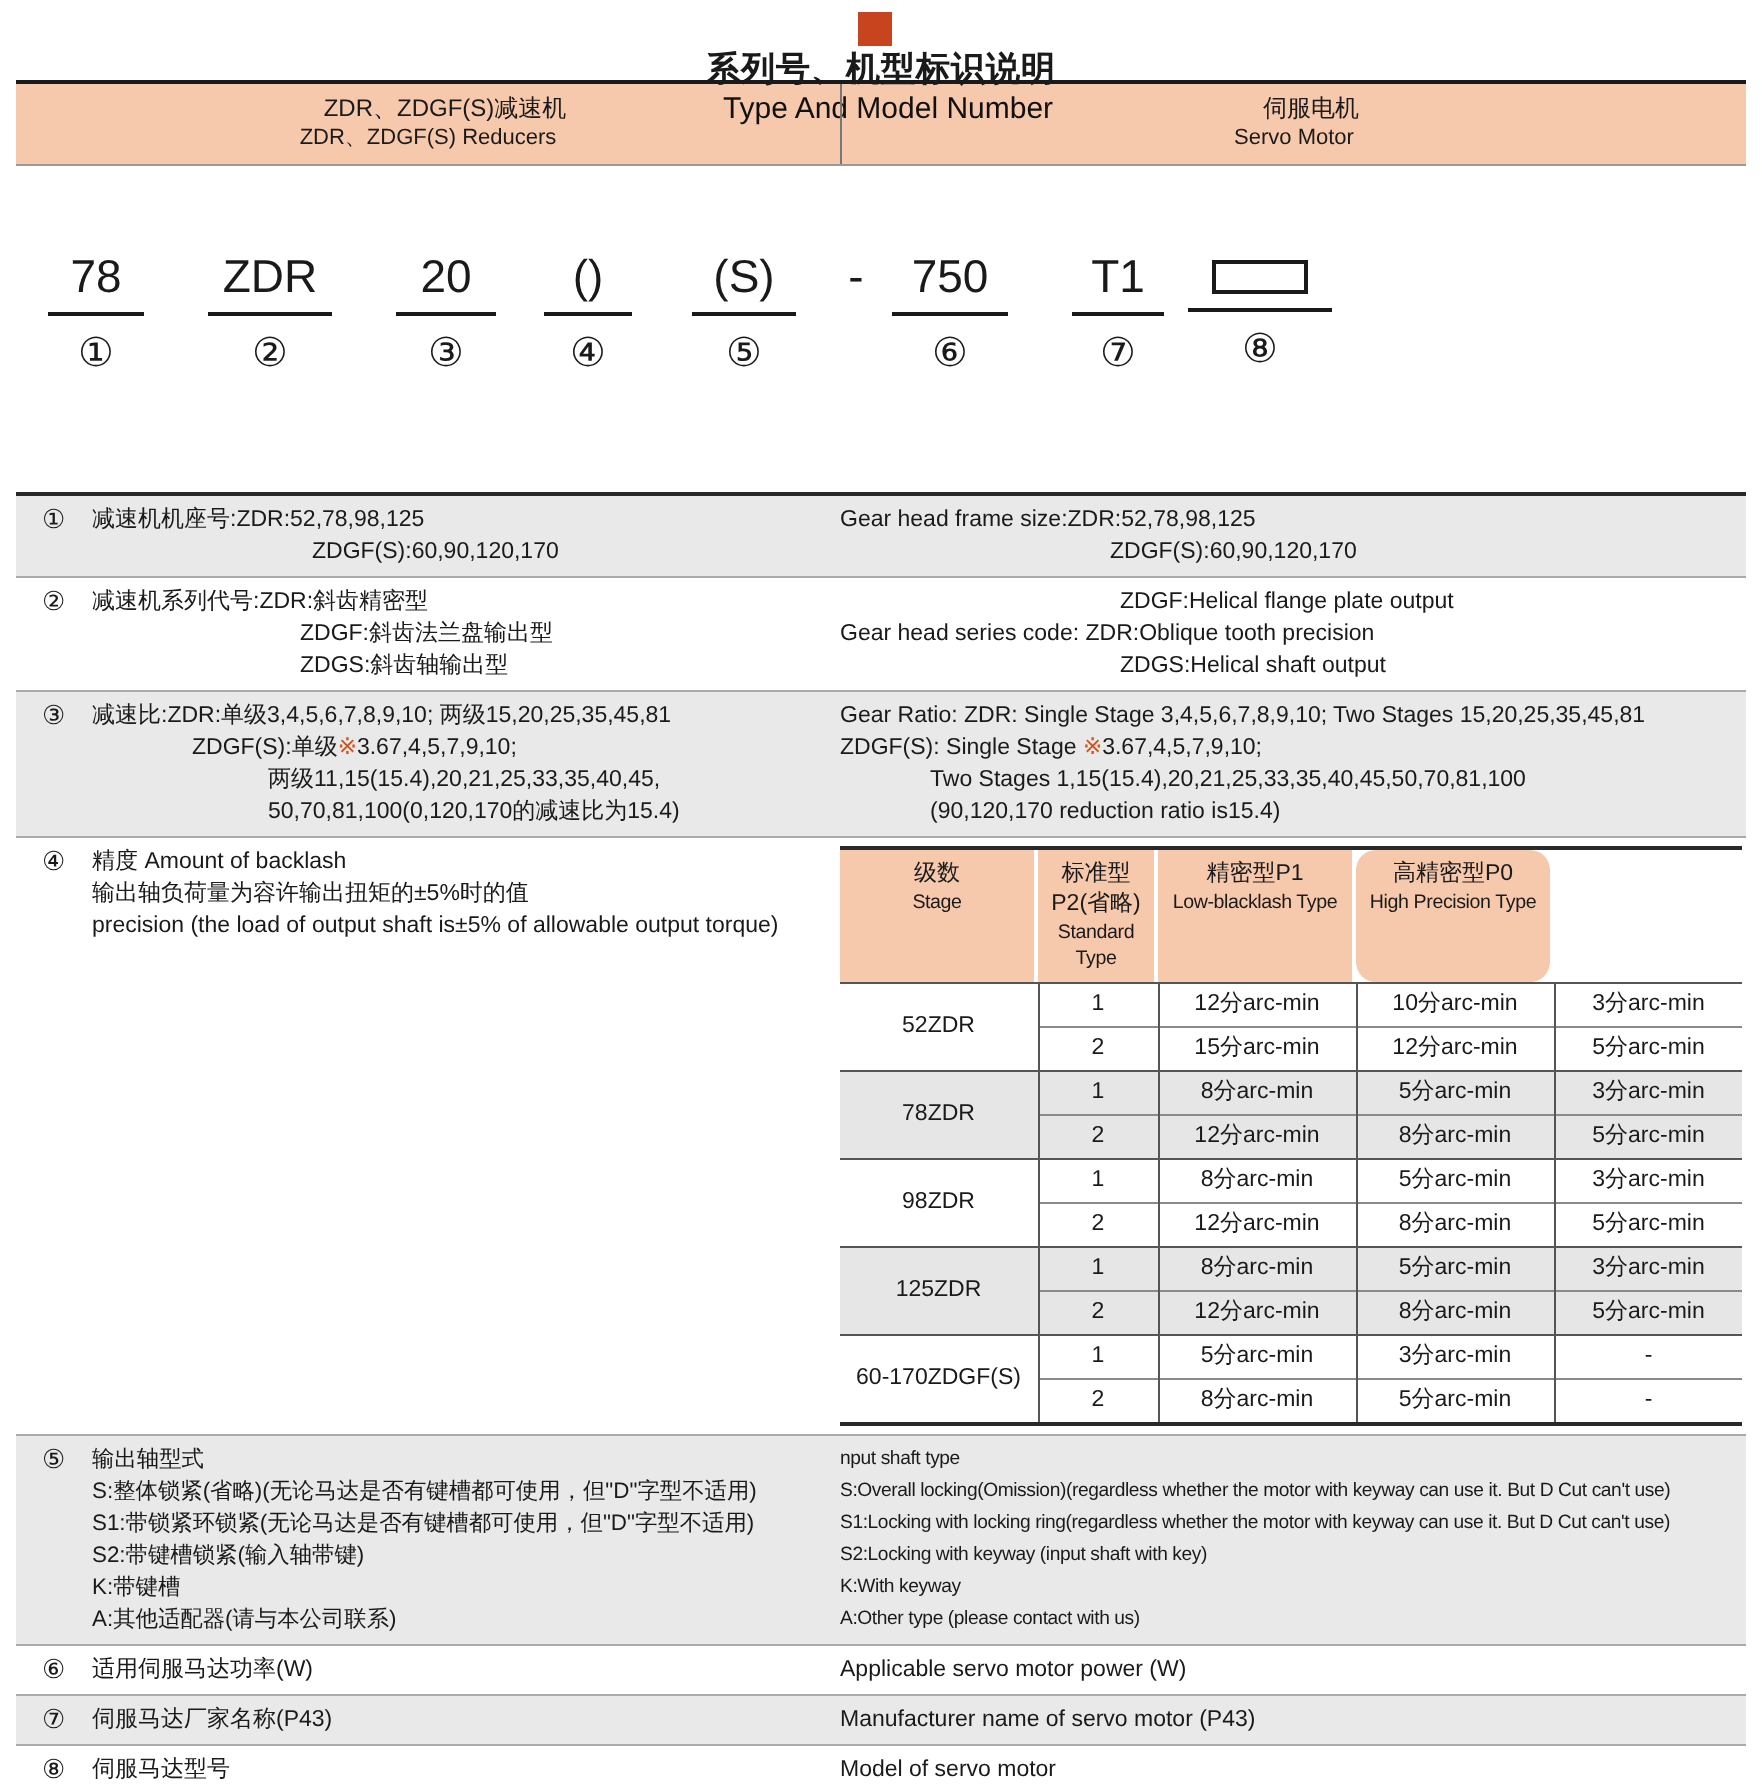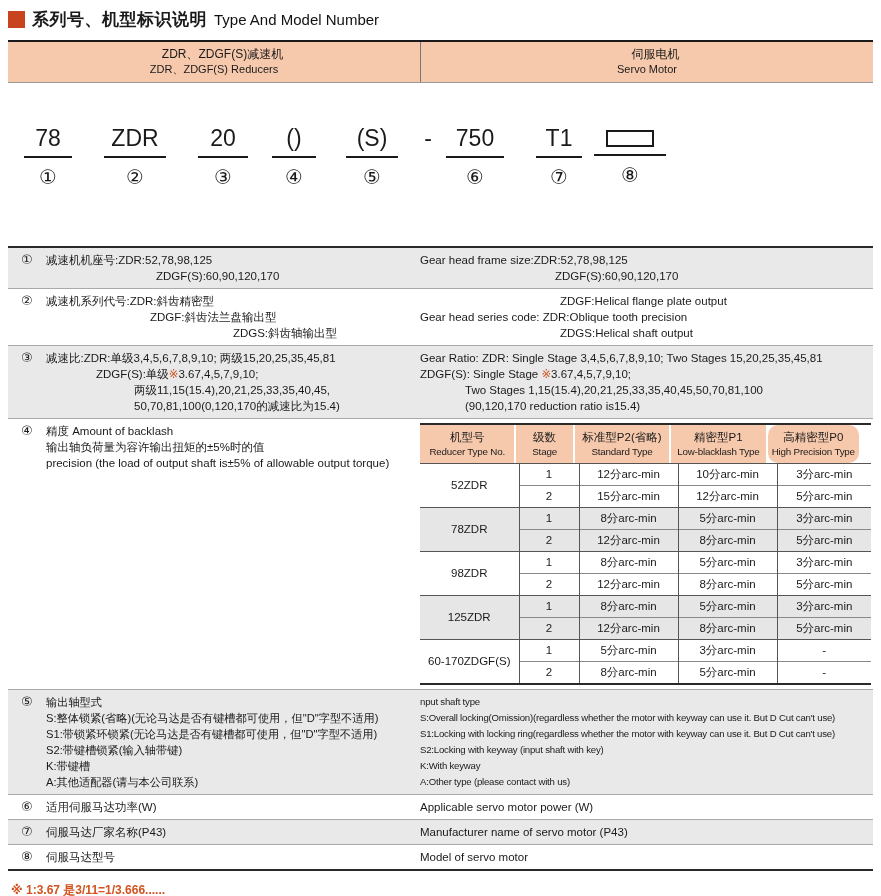--- a/index.html
+++ b/index.html
@@ -3,21 +3,21 @@
 <meta charset="utf-8">
 <style>
   html,body{margin:0;padding:0;}
   body{
     width:881px;height:896px;overflow:hidden;background:#ffffff;
     font-family:"Liberation Sans","DejaVu Sans",sans-serif;color:#1a1a1a;
   }
   .page{padding:6px 8px 0 8px;position:relative;}
 
   
-  .title-bar{display:flex;align-items:center;height:26px;}
+  .title-bar{display:flex;align-items:center;height:26px;flex-direction:column;}
   .sq{width:17px;height:17px;background:#c8441e;margin-right:7px;flex:0 0 auto;}
   .t-zh{font-size:17px;font-weight:bold;letter-spacing:0.5px;}
   .t-en{font-size:15px;margin-left:7px;color:#111;}
 
   
   .band{margin-top:8px;display:flex;background:#f7c9ac;border-top:2px solid #1a1a1a;border-bottom:1px solid #999;}
   .band .cell{padding:4px 0 5px;text-align:center;}
   .band .cell.left{width:412px;border-right:1px solid #777;}
   .band .cell.right{flex:1;}
   .band-zh{font-size:12px;line-height:16px;padding-left:17px;}
@@ -148,21 +148,21 @@
         <div class="col-en">
           <div class="line"><span>Gear head frame size:ZDR:52,78,98,125</span></div>
           <div class="line" style="padding-left: 135px;"><span>ZDGF(S):60,90,120,170</span></div>
         </div>
       </div>
       <div class="row" data-row="2">
         <div class="num">②</div>
         <div class="col-zh">
           <div class="line"><span>减速机系列代号:ZDR:斜齿精密型</span></div>
           <div class="line" style="padding-left: 104px;"><span>ZDGF:斜齿法兰盘输出型</span></div>
-          <div class="line" style="padding-left: 104px; text-align: center;"><span>ZDGS:斜齿轴输出型</span></div>
+          <div class="line" style="padding-left: 104px;"><span>ZDGS:斜齿轴输出型</span></div>
         </div>
         <div class="col-en">
           <div class="line" style="padding-left: 140px;"><span>ZDGF:Helical flange plate output</span></div>
           <div class="line"><span>Gear head series code: ZDR:Oblique tooth precision</span></div>
           <div class="line" style="padding-left: 140px;"><span>ZDGS:Helical shaft output</span></div>
         </div>
       </div>
       <div class="row shaded" data-row="3">
         <div class="num">③</div>
         <div class="col-zh">
@@ -181,24 +181,20 @@
       <div class="row" data-row="4">
         <div class="num">④</div>
         <div class="col-zh">
           <div class="line"><span>精度 Amount of backlash</span></div>
           <div class="line"><span>输出轴负荷量为容许输出扭矩的±5%时的值</span></div>
           <div class="line"><span>precision (the load of output shaft is±5% of allowable output torque)</span></div>
         </div>
         <div class="col-en">
           <div class="btable">
             <div class="bt-head">
-              <div class="bt-hcell">
-                <div class="bt-hzh">机型号</div>
-                <div class="bt-hen">Reducer Type No.</div>
-              </div>
               <div class="bt-hcell">
                 <div class="bt-hzh">级数</div>
                 <div class="bt-hen">Stage</div>
               </div>
               <div class="bt-hcell">
                 <div class="bt-hzh">标准型P2(省略)</div>
                 <div class="bt-hen">Standard Type</div>
               </div>
               <div class="bt-hcell">
                 <div class="bt-hzh">精密型P1</div>

